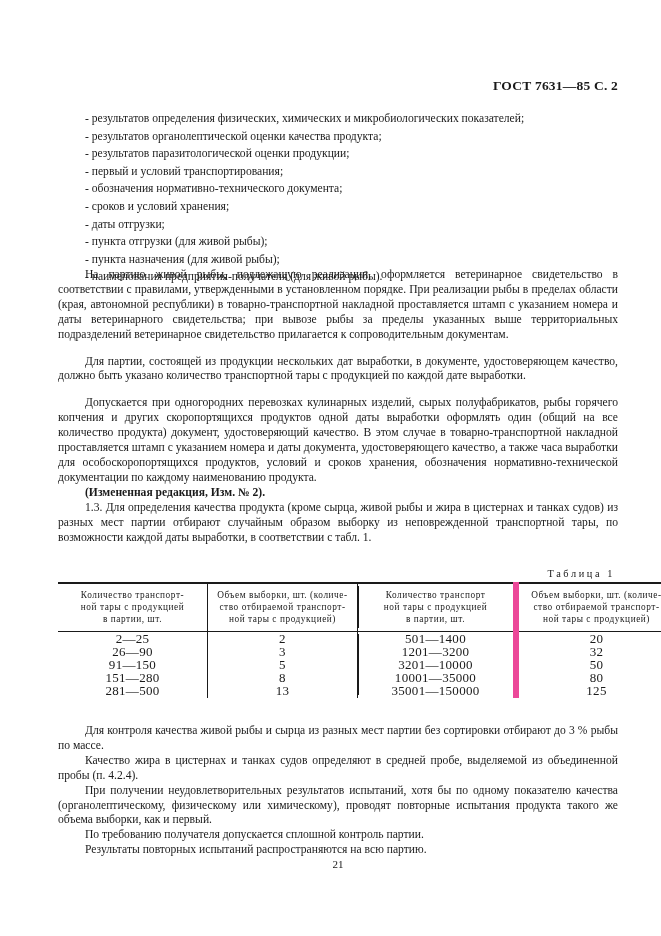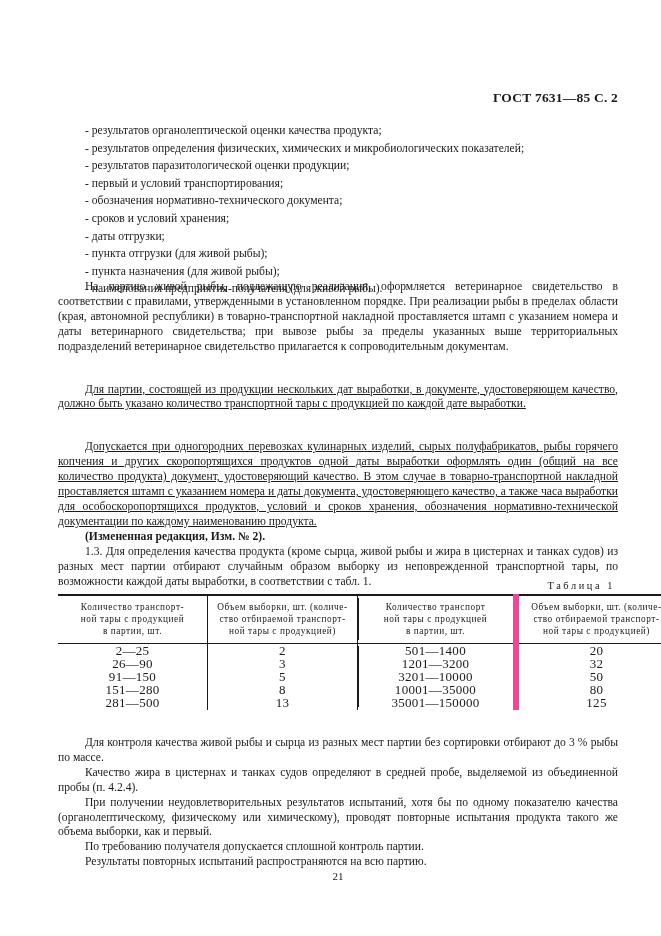--- a/index.html
+++ b/index.html
@@ -10,21 +10,21 @@
   body {
     width: 661px;
     height: 936px;
     font-family: "Liberation Serif", "DejaVu Serif", serif;
     color: #1a1a1a;
     position: relative;
     overflow: hidden;
   }
   .page {
     position: absolute;
-    left: 0; top: 12px;
+    left: 0; top: 0;
     width: 661px;
     height: 836px;
   }
   .content {
     position: absolute;
     left: 58px;
     top: 0;
     width: 560px;
   }
 
@@ -64,21 +64,21 @@
     width: 560px;
   }
   p.para {
     margin: 0 0 0 0;
     font-size: 11.6px;
     line-height: 14.9px;
     text-align: justify;
     text-indent: 27px;
     hyphens: manual;
   }
-  p.gap-before { margin-top: 28px; text-decoration: underline; }
+  p.gap-before { margin-top: 12px; }
   p.bold-note {
     font-weight: bold;
     text-indent: 27px;
     margin: 0;
     font-size: 11.6px;
     line-height: 14.9px;
   }
 
   
   .table-wrap {
@@ -152,22 +152,22 @@
 </style>
 </head>
 <body>
 
 <div class="page">
   <div class="content">
 
     <div class="doc-header">ГОСТ 7631—85 С. 2</div>
 
     <ul class="bullet-list">
+      <li>- результатов определения физических, химических и микробиологических показателей;</li>
       <li>- результатов органолептической оценки качества продукта;</li>
-      <li>- результатов определения физических, химических и микробиологических показателей;</li>
       <li>- результатов паразитологической оценки продукции;</li>
       <li>- первый и условий транспортирования;</li>
       <li>- обозначения нормативно-технического документа;</li>
       <li>- сроков и условий хранения;</li>
       <li>- даты отгрузки;</li>
       <li>- пункта отгрузки (для живой рыбы);</li>
       <li>- пункта назначения (для живой рыбы);</li>
       <li>- наименования предприятия-получателя (для живой рыбы).</li>
     </ul>
 

